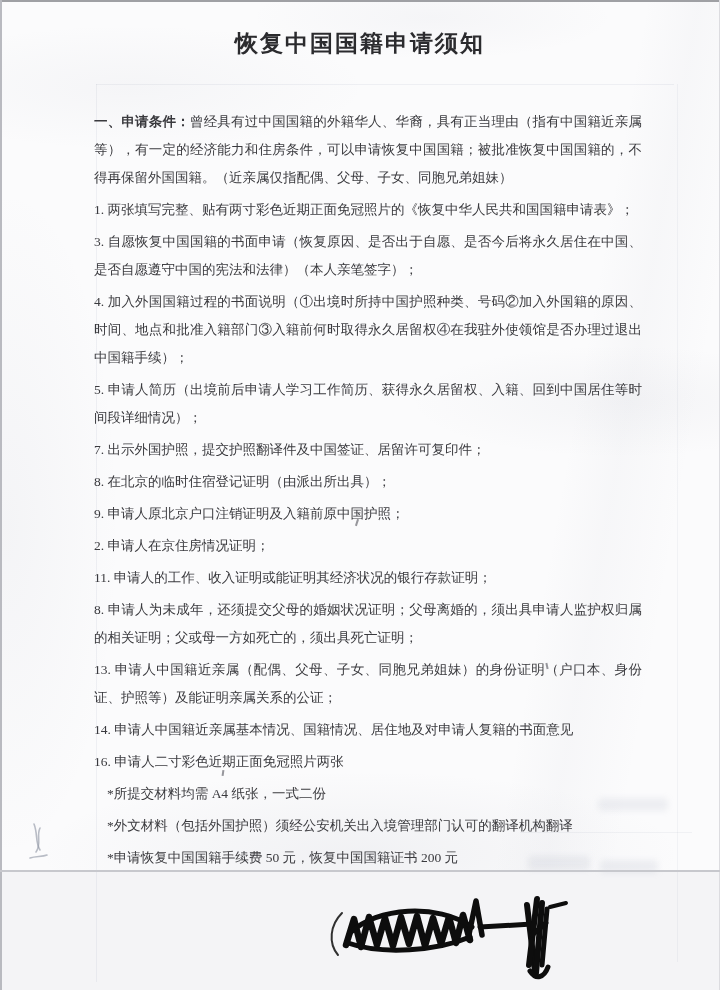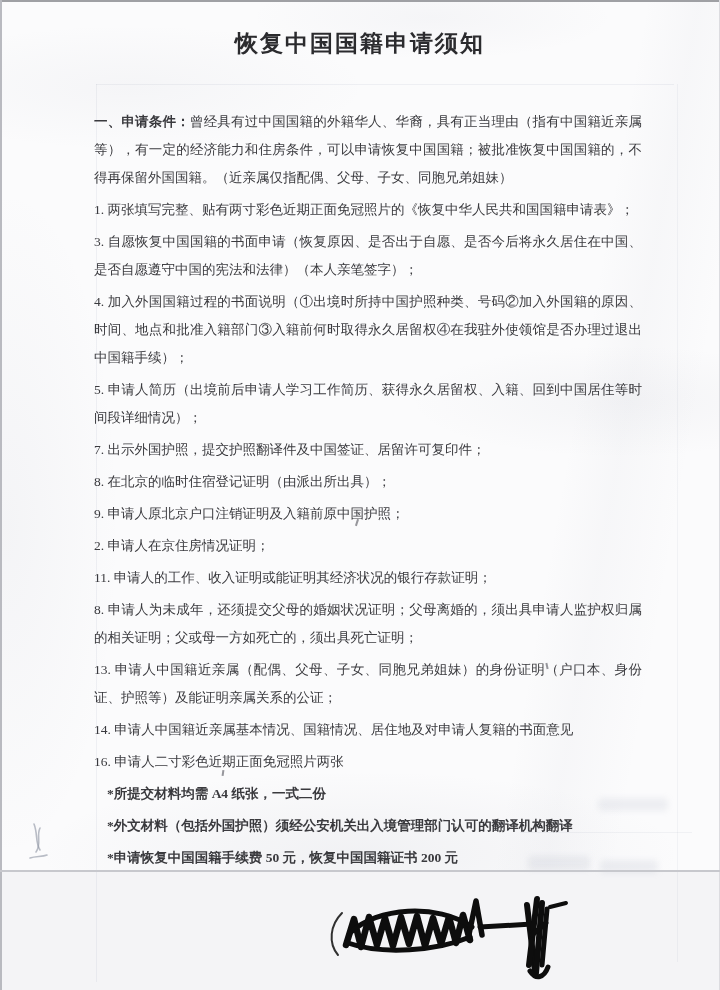--- a/index.html
+++ b/index.html
@@ -61,21 +61,21 @@
   .content {
     position: absolute; z-index: 3;
     left: 90px; top: 104px; width: 556px;
     font-size: 13.5px;
     line-height: 28px;
     color: var(--ink, #3a3a3e);
     text-align: justify;
   }
   .content p { margin: 4px; }
   .lead, .heading { font-weight: 700; }
-  .notes { margin-left: 13px; margin-top: 1px; font-weight: 700; }
+  .notes { margin-left: 13px; margin-top: 1px; font-weight: 400; }
   
   .pencil-mark { position: absolute; left: 22px; top: 820px; z-index: 4; }
   .signature   { position: absolute; left: 322px; top: 893px; z-index: 6; }
 </style>
 </head>
 <body>
 
 <div class="scan">
 
   <div class="wrinkles"></div>

